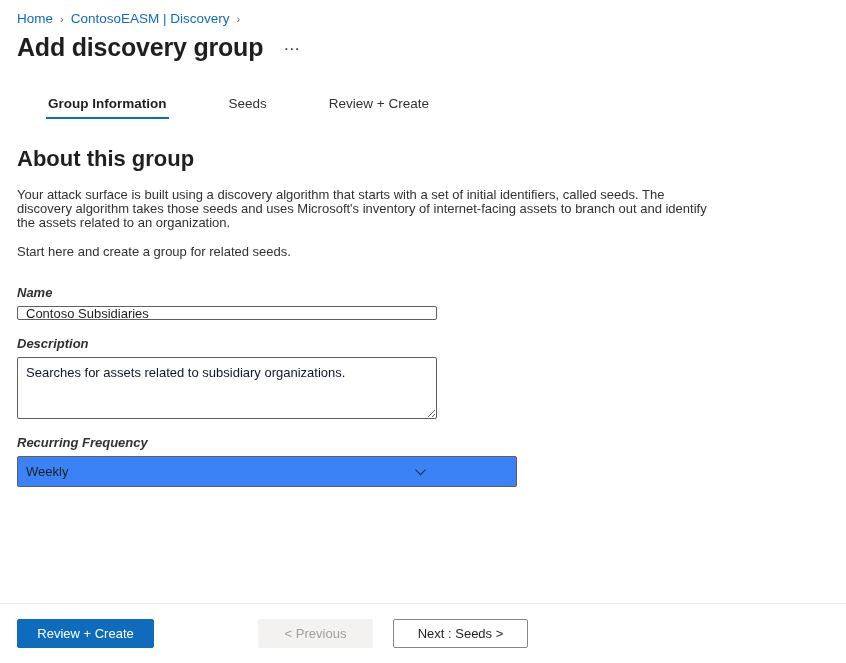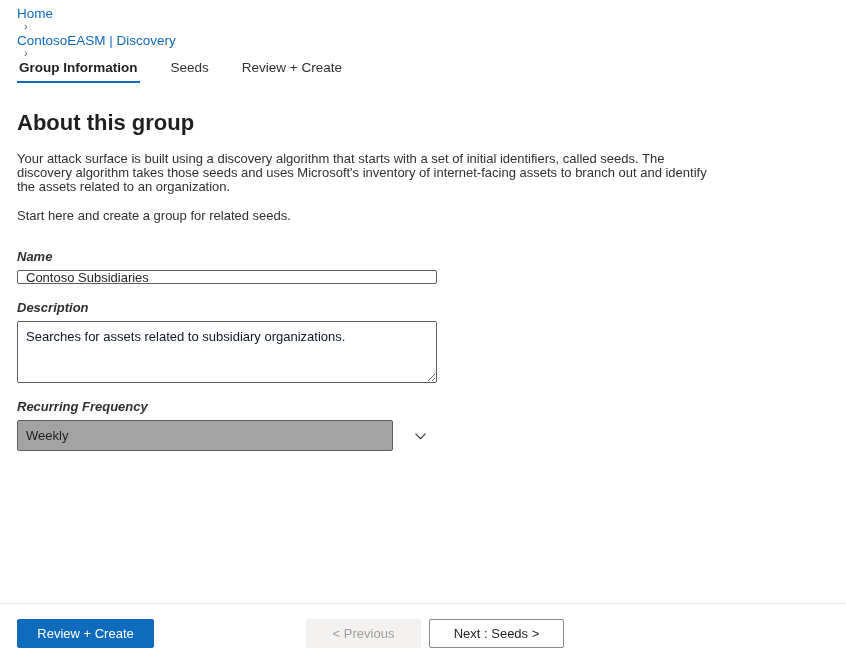--- a/index.html
+++ b/index.html
@@ -16,25 +16,24 @@
   .page {
     position: relative;
     width: 846px;
     height: 663px;
     background: #ffffff;
   }
 
   
   .breadcrumb {
     display: flex;
-    align-items: flex-start;
+    align-items: flex-end;
     padding: 6px 0 0 17px;
     font-size: 13.5px;
     height: 26px;
-    flex-direction: column;
   }
   .crumb-link {
     color: #0f6cbd;
     cursor: pointer;
     text-decoration: none;
   }
   .crumb-sep {
     color: #605e5c;
     margin: 0 7px;
     font-size: 11px;
@@ -76,20 +75,21 @@
     height: 30px;
   }
   .tab {
     position: relative;
     font-size: 13.5px;
     color: #323130;
     padding: 0 2px 8px 2px;
     margin-right: 29px;
     cursor: pointer;
     white-space: nowrap;
+    margin-left: 29px;
   }
   .tab.active {
     font-weight: 600;
     color: #201f1e;
   }
   .tab.active::after {
     content: "";
     position: absolute;
     left: 0;
     right: 0;
@@ -154,29 +154,29 @@
     resize: vertical;
     line-height: 17px;
     display: block;
   }
   .field-gap { height: 16px; }
   .select-wrap {
     position: relative;
     width: 420px;
   }
   .select-box {
-    width: 376px;
+    width: 500px;
     height: 31px;
     border: 1px solid #605e5c;
     border-radius: 2px;
     font-family: "Liberation Sans", sans-serif;
     font-size: 13px;
     color: #201f1e;
     padding: 0 30px 0 8px;
-    background: #a3a3a3;
+    background: #3b82f6;
     appearance: none;
     -webkit-appearance: none;
     outline: none;
     cursor: pointer;
     line-height: 29px;
   }
   .chevron {
     position: absolute;
     right: 10px;
     top: 9px;
@@ -221,37 +221,41 @@
     cursor: default;
   }
   .btn-secondary {
     background: #ffffff;
     color: #201f1e;
     border: 1px solid #8a8886;
     min-width: 135px;
   }
   .nav-btn-group {
     display: flex;
-    margin-left: 104px;
-    gap: 8px;
+    margin-left: 56px;
+    gap: 20px;
     padding-left: 48px;
   }
 </style>
 </head>
 <body>
 
 <div class="page">
 
   <div class="breadcrumb">
     <span class="crumb-link">Home</span>
     <span class="crumb-sep">›</span>
     <span class="crumb-link">ContosoEASM | Discovery</span>
     <span class="crumb-sep">›</span>
   </div>
 
+  <div class="title-row">
+    <div class="page-title">Add discovery group</div>
+    <div class="ellipsis-btn">…</div>
+  </div>
 
   <div class="tabs">
     <div class="tab active">Group Information</div>
     <div class="tab">Seeds</div>
     <div class="tab">Review + Create</div>
   </div>
 
   <div class="content">
     <div class="section-heading">About this group</div>
     <div class="para">Your attack surface is built using a discovery algorithm that starts with a set of initial identifiers, called seeds. The discovery algorithm takes those seeds and uses Microsoft's inventory of internet-facing assets to branch out and identify the assets related to an organization.</div>

